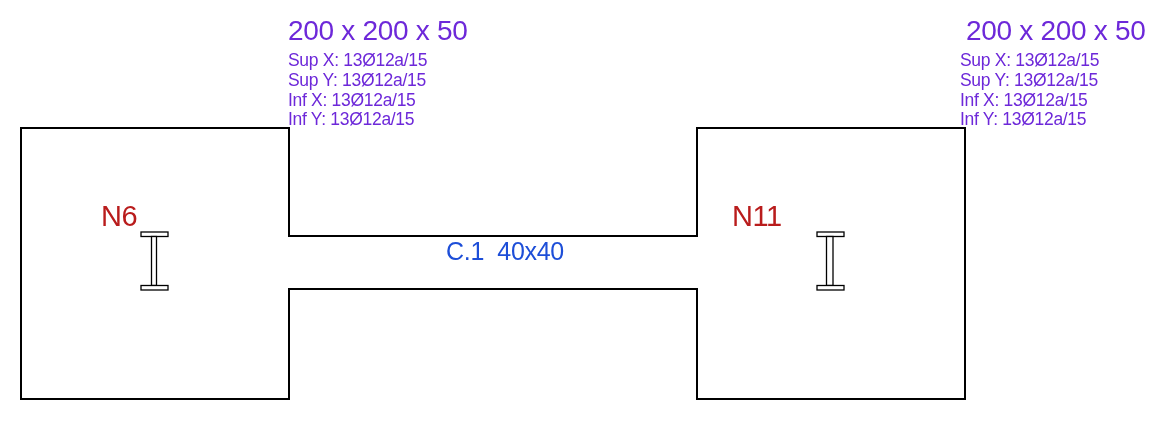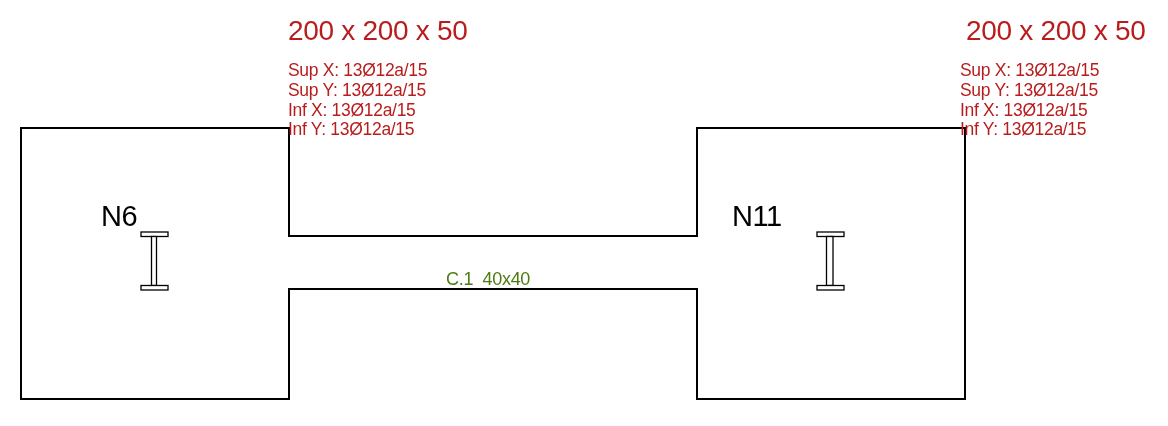--- a/index.html
+++ b/index.html
@@ -15,53 +15,53 @@
     overflow: hidden;
     font-family: "Liberation Sans", sans-serif;
   }
   .canvas svg {
     position: absolute;
     left: 0;
     top: 0;
   }
   .node-label {
     position: absolute;
-    color: #000000;
+    color: #b91c1c;
     font-size: 29px;
     line-height: 30px;
     letter-spacing: -0.5px;
     white-space: nowrap;
   }
   .annot {
     position: absolute;
-    color: #b91c1c;
+    color: #6d28d9;
     white-space: nowrap;
   }
   .annot-title {
     font-size: 28px;
     line-height: 32px;
     letter-spacing: -0.3px;
   }
   .annot-lines {
-    margin-top: 14px;
+    margin-top: 4px;
   }
   .annot-line {
     font-size: 17.5px;
     line-height: 19.8px;
     letter-spacing: -0.3px;
   }
   .annot-left { left: 288px; top: 15px; }
   .annot-right { left: 960px; top: 15px; }
   .annot-right .annot-title { margin-left: 6px; }
   .beam-label {
     position: absolute;
     left: 446px;
-    top: 268px;
-    color: #4d7c0f;
-    font-size: 18px;
+    top: 240px;
+    color: #1d4ed8;
+    font-size: 25px;
     line-height: 22px;
     letter-spacing: -0.3px;
     white-space: pre;
   }
 </style>
 </head>
 <body>
 
 <div class="canvas">
 

